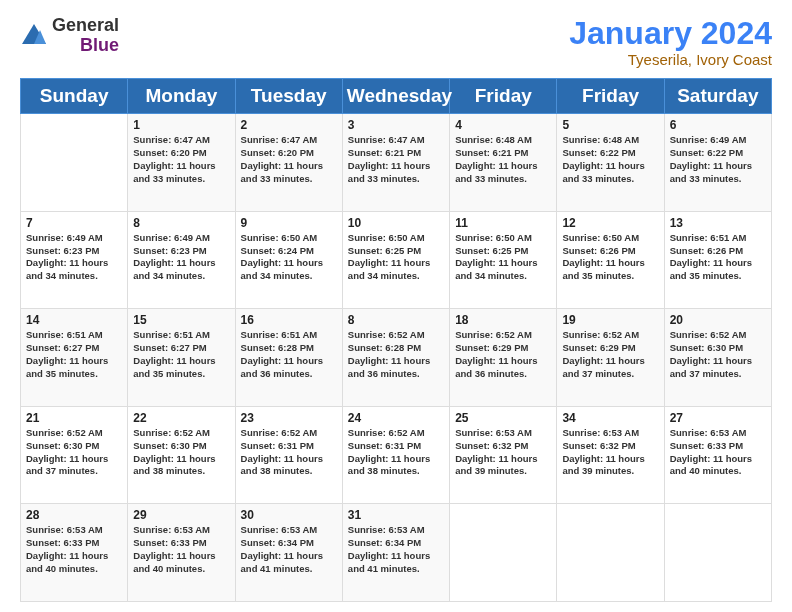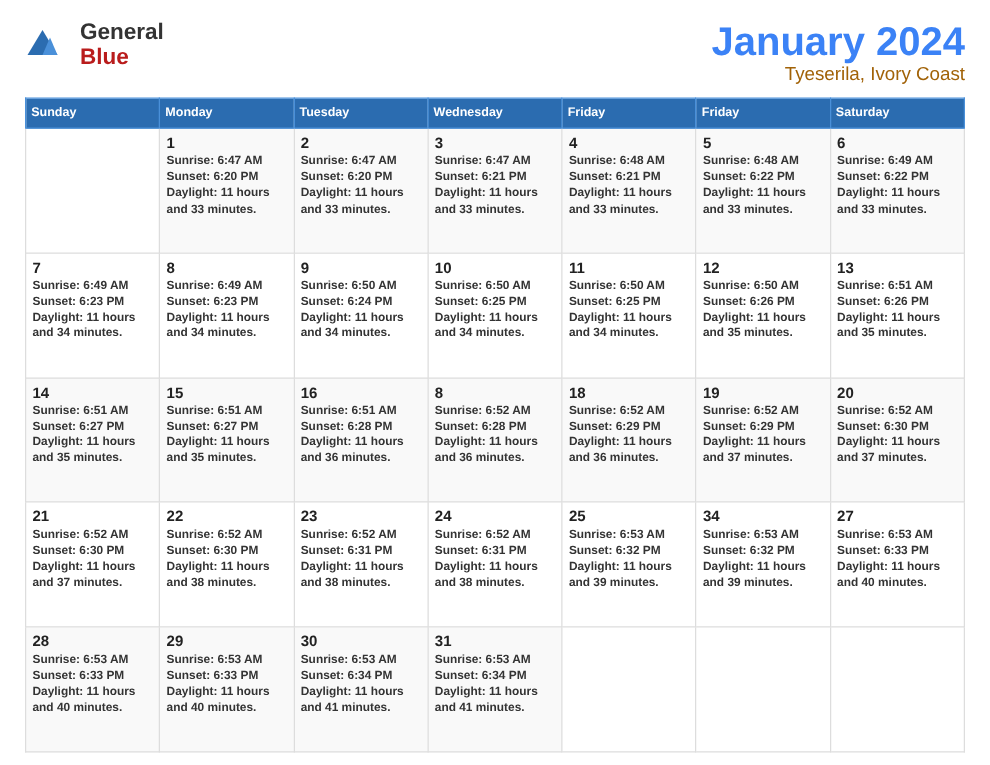--- a/index.html
+++ b/index.html
@@ -19,36 +19,37 @@
     }
     .header {
       display: flex;
       justify-content: space-between;
       align-items: flex-start;
       margin-bottom: 10px;
     }
     .logo {
       display: flex;
       align-items: center;
-      gap: 16px;
+      gap: 4px;
     }
     .logo-text {
       display: flex;
       flex-direction: column;
       line-height: 1.1;
     }
     .logo-general {
       font-size: 18px;
       font-weight: bold;
       color: #333;
     }
     .logo-blue {
       font-size: 18px;
       font-weight: bold;
-      color: #b91c1c;
+      color: #701a75;
+      text-align: right;
     }
     .logo-icon {
       width: 28px;
       height: 28px;
     }
     .title-block {
       text-align: right;
     }
     .main-title {
       font-size: 32px;
@@ -63,24 +64,24 @@
     .calendar {
       flex: 1;
       border: 1px solid #ccc;
       border-collapse: collapse;
       width: 100%;
       table-layout: fixed;
     }
     .calendar thead tr th {
       background-color: #2b6cb0;
       color: #fff;
-      font-size: 10px;
+      font-size: 19px;
       font-weight: bold;
       padding: 6px 4px;
-      text-align: left;
+      text-align: center;
       border: 1px solid #4a90d9;
     }
     .calendar tbody tr td {
       vertical-align: top;
       padding: 4px 5px;
       border: 1px solid #ddd;
       font-size: 10px;
       color: #333;
       height: 88px;
       background: #fff;

